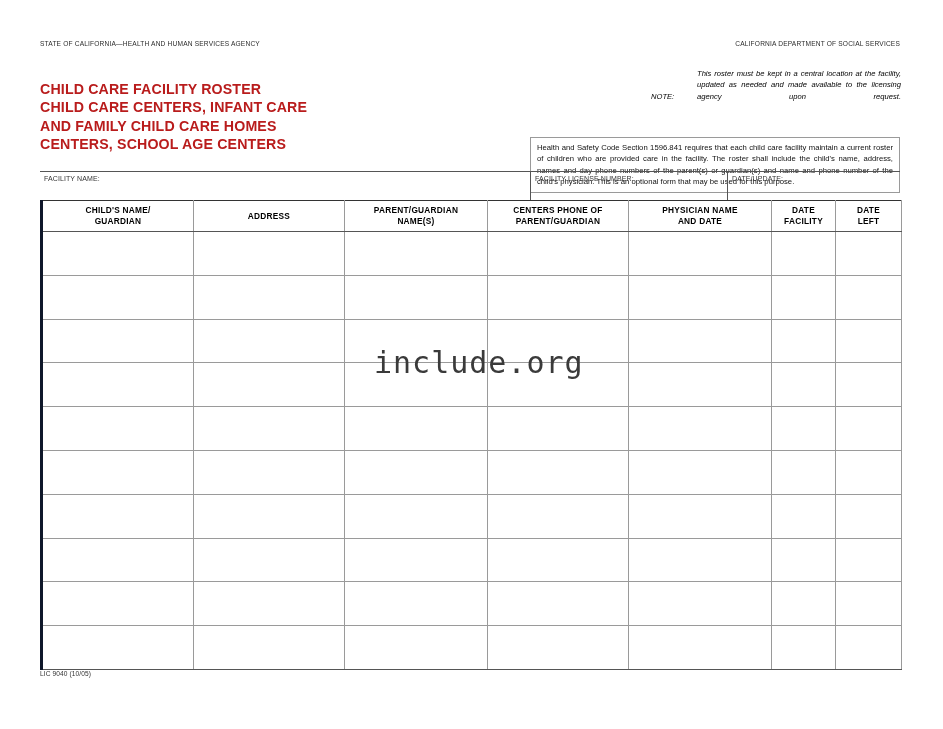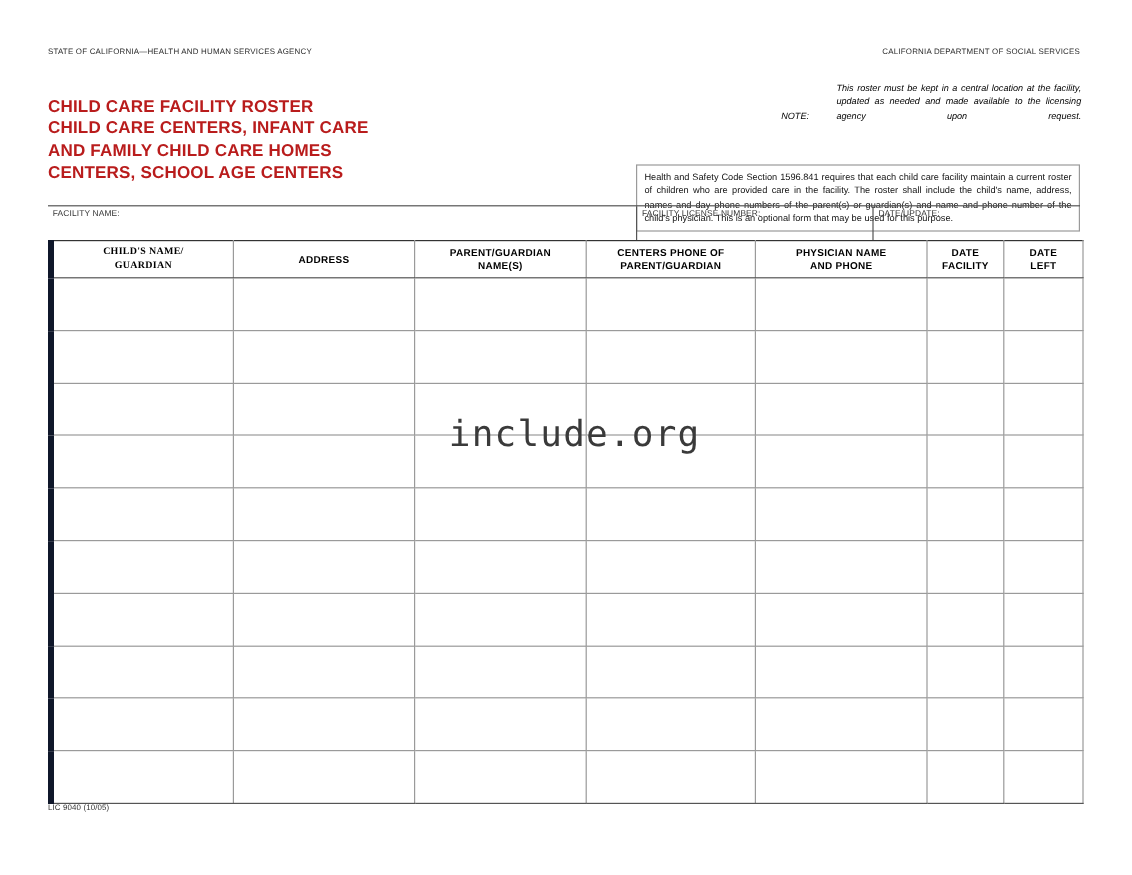--- a/index.html
+++ b/index.html
@@ -159,21 +159,21 @@
     vertical-align: middle;
     color: #000;
   }
   .roster tbody td {
     height: 42.8px;
     border-color: #9a9a9a;
   }
   .roster tbody tr:last-child td {
     border-bottom: 1.6px solid #555;
   }
-  .roster th:first-child, .roster td:first-child { border-left: 5px solid #0f172a; font-family: Liberation Serif, serif; }
+  .roster th:first-child, .roster td:first-child { border-left: 3px solid #0f172a; }
   .roster th:last-child,  .roster td:last-child  { border-right: 1px solid #9a9a9a; }
   .hdr-left { text-align: left; padding-left: 9px; }
 
   
   .watermark {
     position: absolute;
     left: 374px;
     top: 345px;
     font-family: "DejaVu Sans Mono", monospace;
     font-size: 30px;
@@ -256,21 +256,21 @@
         <th>
           <span>PARENT/GUARDIAN</span><br>
           <span>NAME(S)</span>
         </th>
         <th>
           <span>CENTERS PHONE OF</span><br>
           <span>PARENT/GUARDIAN</span>
         </th>
         <th>
           <span>PHYSICIAN NAME</span><br>
-          <span>AND PHONE</span>
+          <span>AND DATE</span>
         </th>
         <th>
           <span>DATE</span><br>
           <span>FACILITY</span>
         </th>
         <th class="hdr-left">
           <span>DATE</span><br>
           <span>LEFT</span>
         </th>
       </tr>

